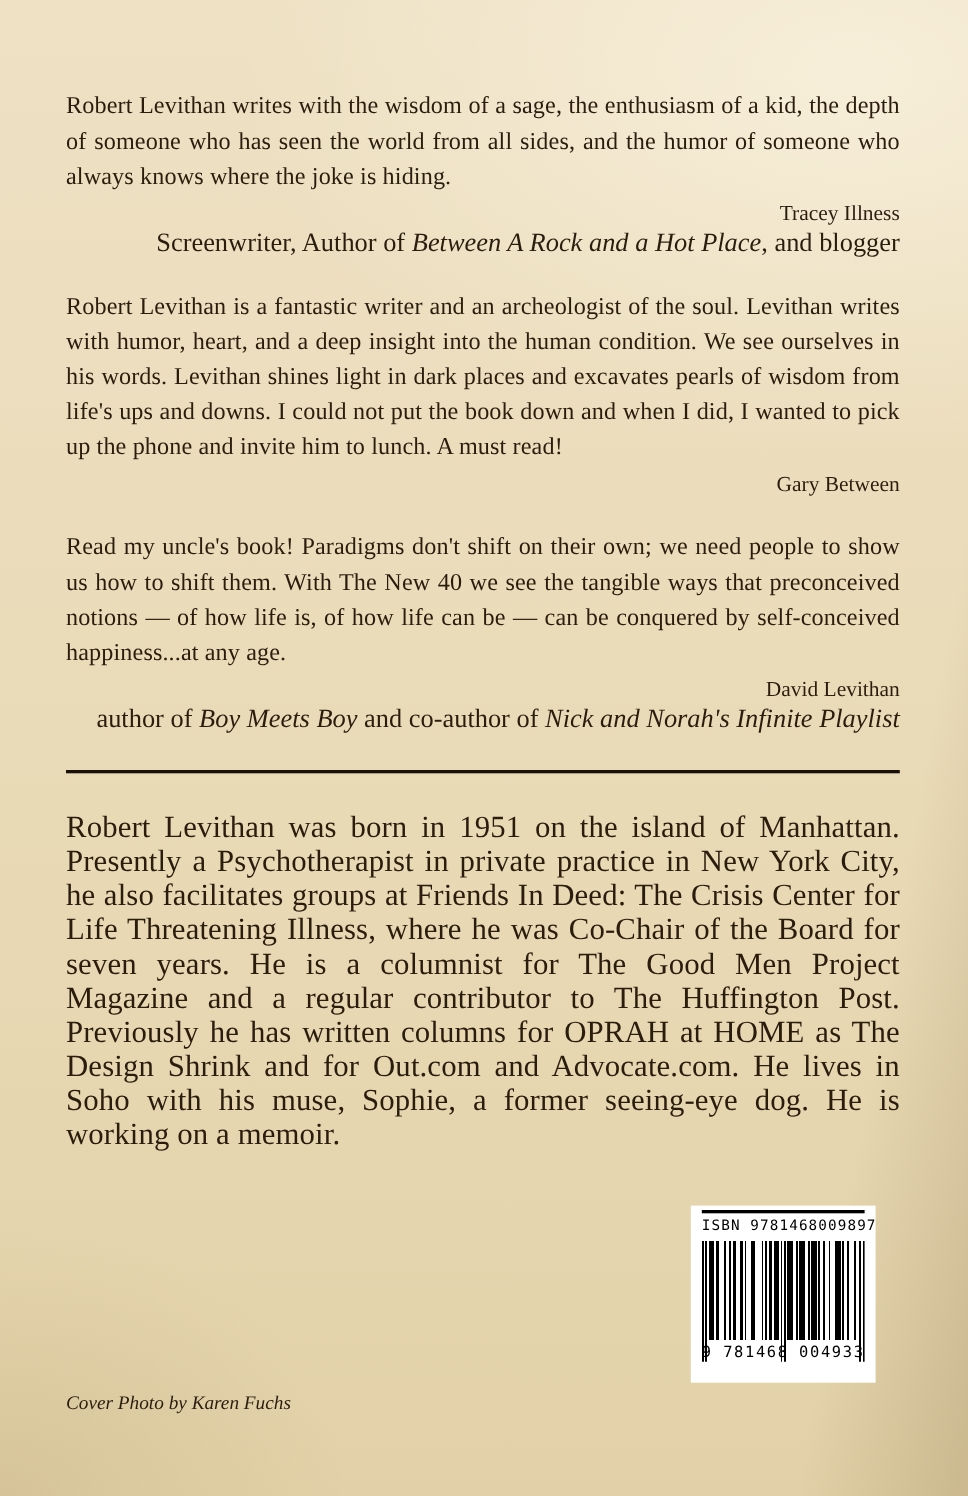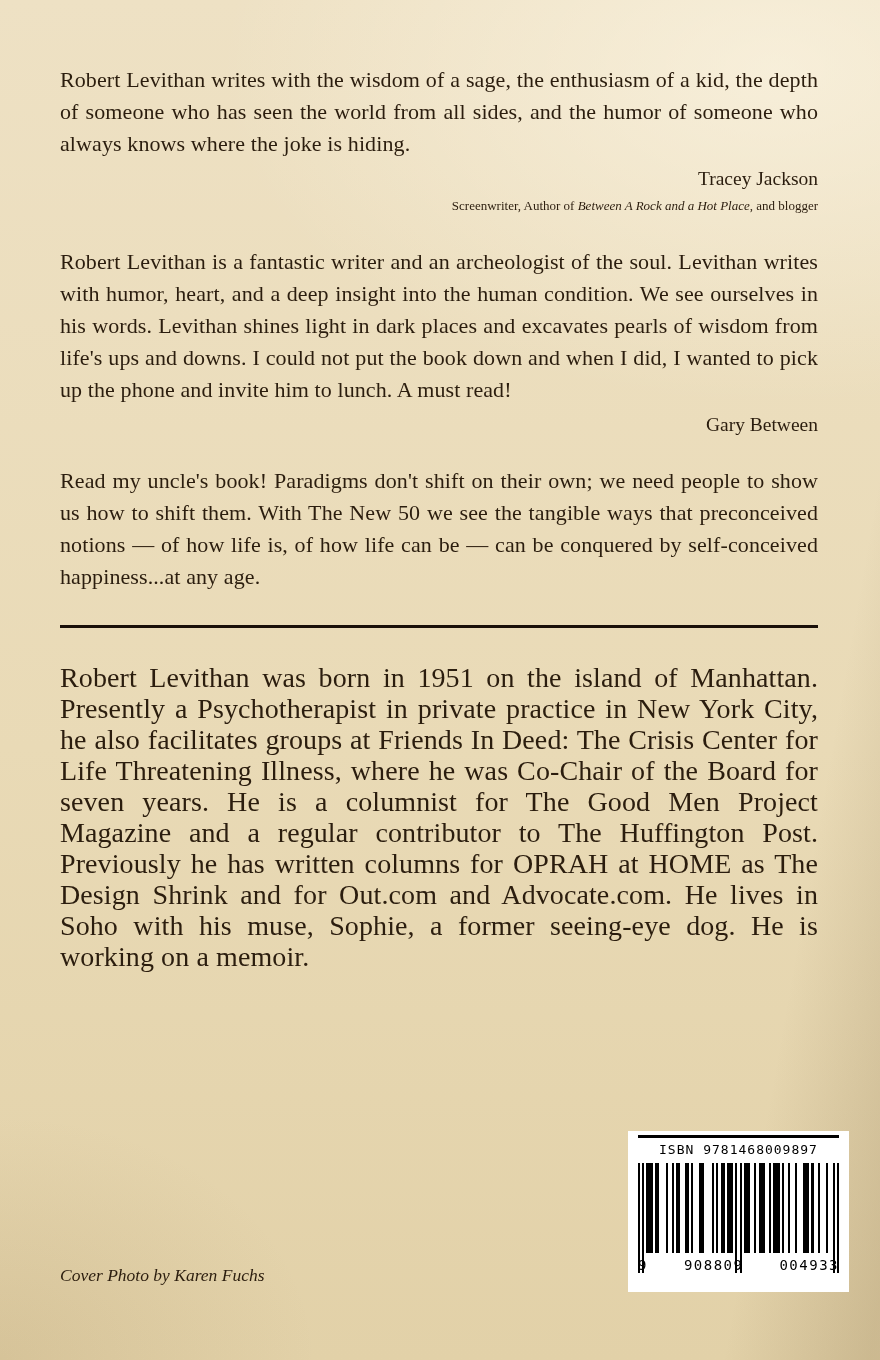--- a/index.html
+++ b/index.html
@@ -16,42 +16,42 @@
   }
   .cover{
     position:absolute;inset:0;
     background:
       radial-gradient(140% 55% at 88% 5%, rgba(255,250,236,0.55), rgba(255,250,236,0) 45%),
       radial-gradient(60% 30% at 0% 100%, rgba(140,110,60,0.14), rgba(140,110,60,0) 60%),
       linear-gradient(100deg, rgba(0,0,0,0) 86%, rgba(115,90,50,0.20) 99%),
       linear-gradient(180deg, #eee1c4 0%, #e9dab6 55%, #e2d1a8 100%);
   }
   .content{
-    position:absolute;left:60px;top:0;width:758px;
+    position:absolute;left:60px;top:16px;width:758px;
   }
   .quote-block{margin:0 0 27px 0;}
   .quote-block.first{margin-top:64px;}
   .blurb-text{
     font-size:22px;line-height:32px;margin:0;text-align:justify;
     letter-spacing:0.1px;
   }
   .attribution{margin-top:5px;text-align:right;}
   .attr-name{font-size:19.5px;line-height:27px;}
-  .attr-credit{font-size:13px;line-height:27px;}
+  .attr-credit{font-size:24px;line-height:27px;}
   .italic{font-style:italic;}
   .rule{
     border:none;border-top:3px solid var(--rule);
     margin:32px 0 34px 0;width:100%;
   }
   .bio{
     font-size:28px;line-height:31px;margin:0;text-align:justify;
     letter-spacing:0.1px;
   }
   .barcode-panel{
-    position:absolute;left:628px;top:1131px;width:221px;height:161px;
+    position:absolute;left:628px;top:1096px;width:168px;height:161px;
     background:var(--bc-bg);box-sizing:border-box;padding:4px 10px 6px 10px;
   }
   .barcode-topline{height:3px;width:100%;background:var(--bc-ink);}
   .isbn-label{
     font-family:"DejaVu Sans Mono",monospace;font-size:13px;line-height:18px;
     letter-spacing:1px;text-align:center;color:var(--bc-ink);
     margin:3px 0 4px 0;white-space:nowrap;
   }
   .barcode{display:block;width:100%;height:110px;fill:var(--bc-ink);}
   .barcode-digits{
@@ -68,34 +68,38 @@
 </head>
 <body>
 
 <div class="cover">
 
   <div class="content">
 
     <section class="quote-block first">
       <p class="blurb-text">Robert Levithan writes with the wisdom of a sage, the enthusiasm of a kid, the depth of someone who has seen the world from all sides, and the humor of someone who always knows where the joke is hiding.</p>
       <div class="attribution">
-        <div class="attr-name">Tracey Jackson</div>
+        <div class="attr-name">Tracey Illness</div>
         <div class="attr-credit"><span>Screenwriter, Author of </span><span class="italic">Between A Rock and a Hot Place</span><span>, and blogger</span></div>
       </div>
     </section>
 
     <section class="quote-block">
       <p class="blurb-text">Robert Levithan is a fantastic writer and an archeologist of the soul. Levithan writes with humor, heart, and a deep insight into the human condition. We see ourselves in his words. Levithan shines light in dark places and excavates pearls of wisdom from life's ups and downs. I could not put the book down and when I did, I wanted to pick up the phone and invite him to lunch. A must read!</p>
       <div class="attribution">
         <div class="attr-name">Gary Between</div>
       </div>
     </section>
 
     <section class="quote-block">
-      <p class="blurb-text">Read my uncle's book! Paradigms don't shift on their own; we need people to show us how to shift them. With The New 50 we see the tangible ways that preconceived notions — of how life is, of how life can be — can be conquered by self-conceived happiness...at any age.</p>
+      <p class="blurb-text">Read my uncle's book! Paradigms don't shift on their own; we need people to show us how to shift them. With The New 40 we see the tangible ways that preconceived notions — of how life is, of how life can be — can be conquered by self-conceived happiness...at any age.</p>
+      <div class="attribution">
+        <div class="attr-name">David Levithan</div>
+        <div class="attr-credit"><span>author of </span><span class="italic">Boy Meets Boy</span><span> and co-author of </span><span class="italic">Nick and Norah's Infinite Playlist</span></div>
+      </div>
     </section>
 
     <hr class="rule">
 
     <p class="bio">Robert Levithan was born in 1951 on the island of Manhattan. Presently a Psychotherapist in private practice in New York City, he also facilitates groups at Friends In Deed: The Crisis Center for Life Threatening Illness, where he was Co-Chair of the Board for seven years. He is a columnist for The Good Men Project Magazine and a regular contributor to The Huffington Post. Previously he has written columns for OPRAH at HOME as The Design Shrink and for Out.com and Advocate.com. He lives in Soho with his muse, Sophie, a former seeing-eye dog. He is working on a memoir.</p>
 
   </div>
 
   <div class="barcode-panel">
     <div class="barcode-topline"></div>
@@ -144,20 +148,20 @@
         <rect x="79" y="0" width="1" height="36"></rect>
         <rect x="80" y="0" width="1" height="36"></rect>
         <rect x="82" y="0" width="1" height="36"></rect>
         <rect x="85" y="0" width="1" height="36"></rect>
         <rect x="89" y="0" width="1" height="36"></rect>
         <rect x="92" y="0" width="1" height="44"></rect>
         <rect x="94" y="0" width="1" height="44"></rect>
       </svg>
     <div class="barcode-digits">
       <span>9</span>
-      <span>908809</span>
+      <span>781468</span>
       <span>004933</span>
     </div>
   </div>
 
   <div class="photo-credit">Cover Photo by Karen Fuchs</div>
 
 </div>
 
 </body></html>

